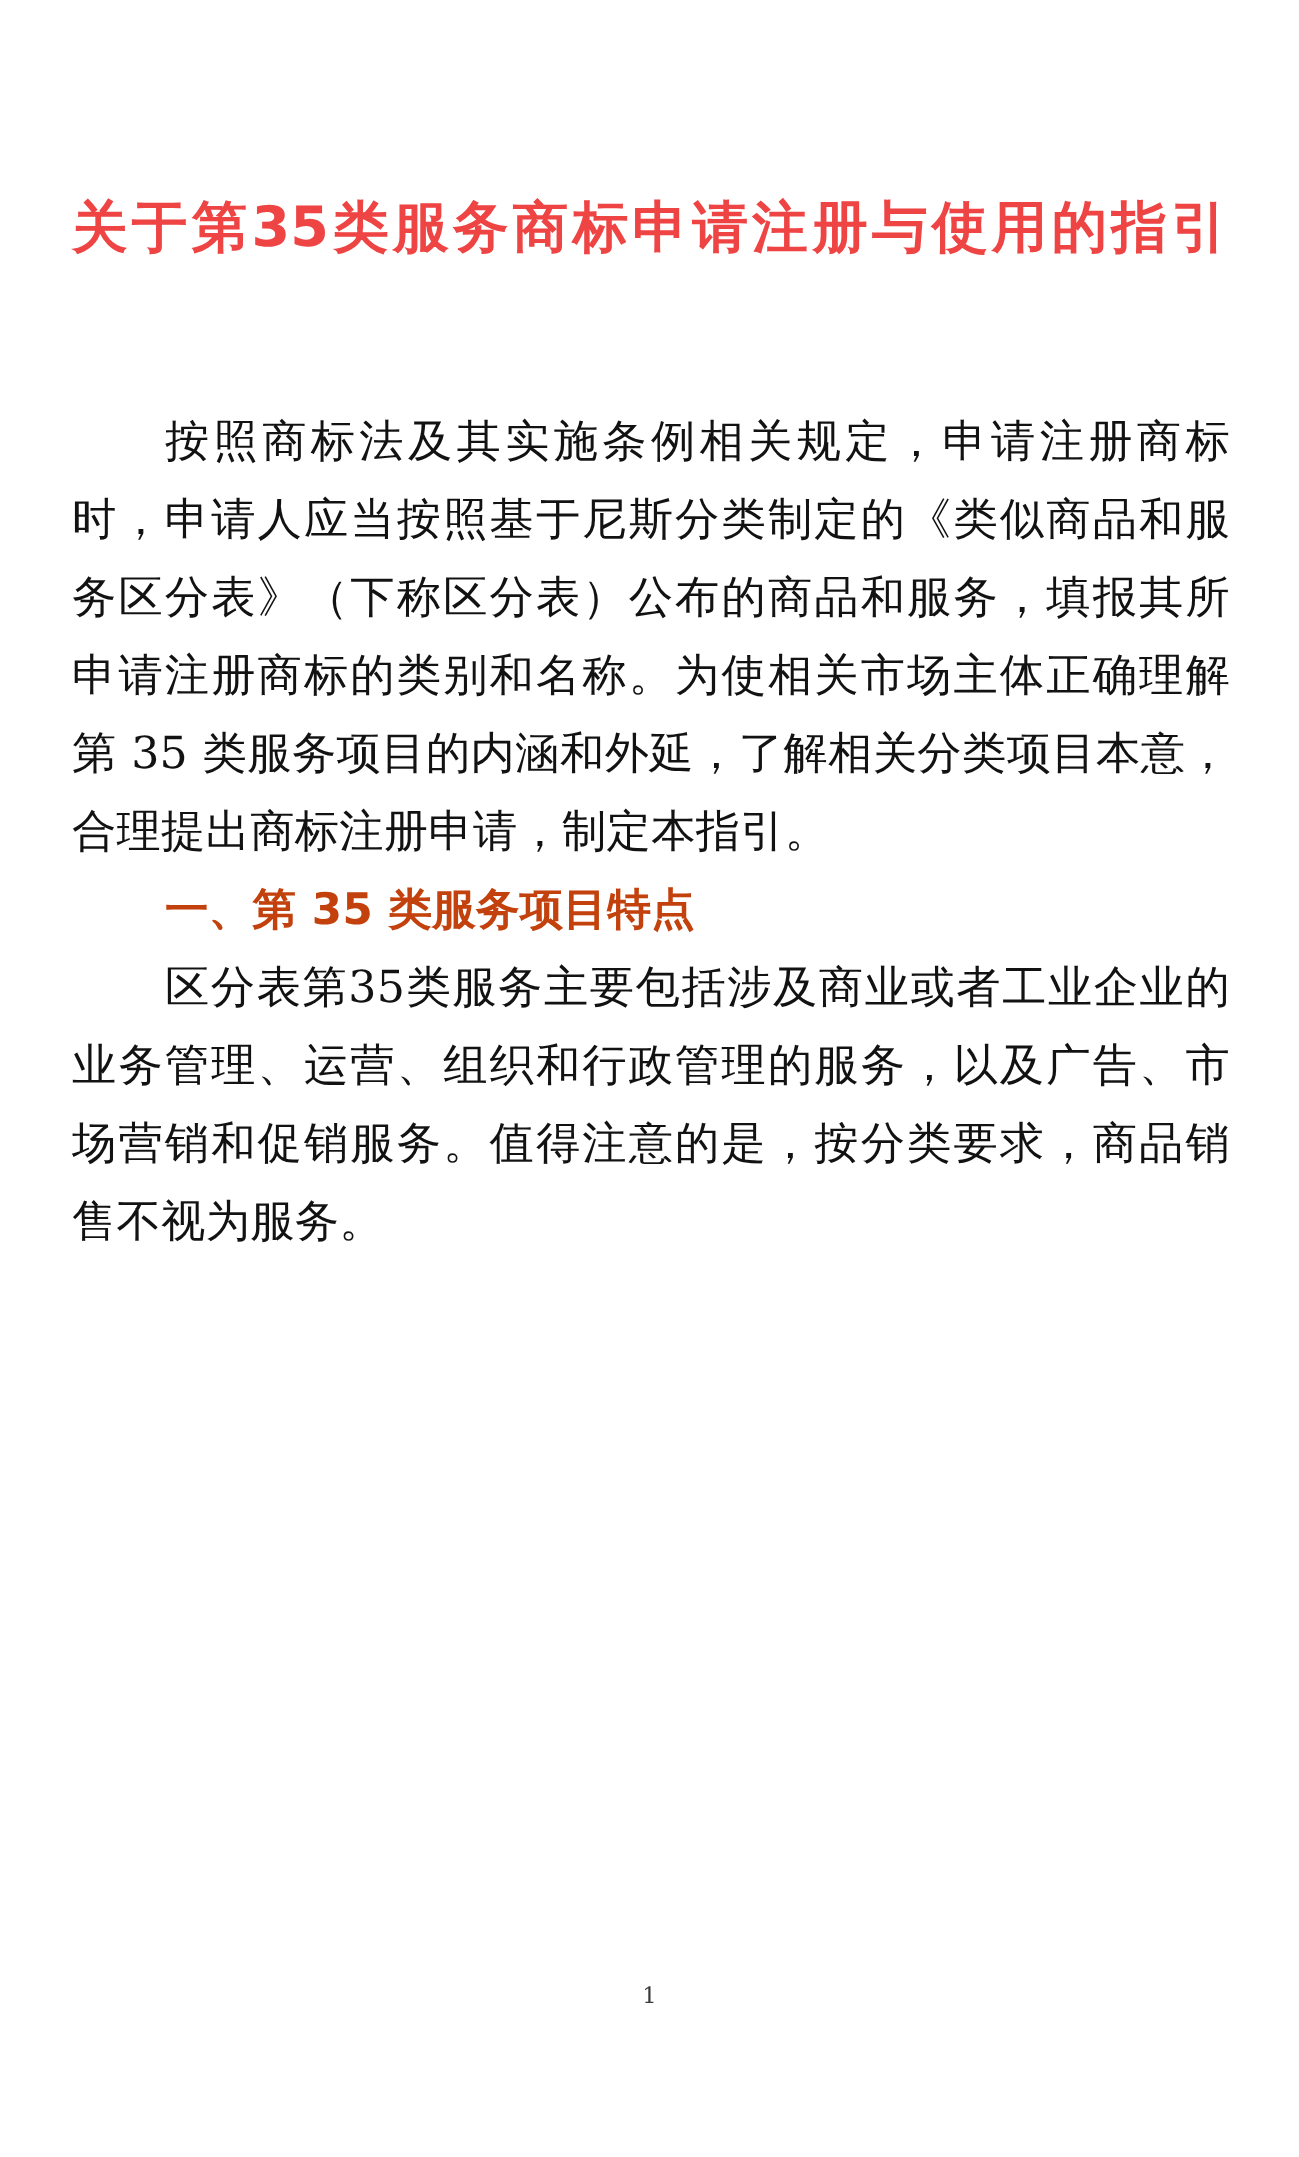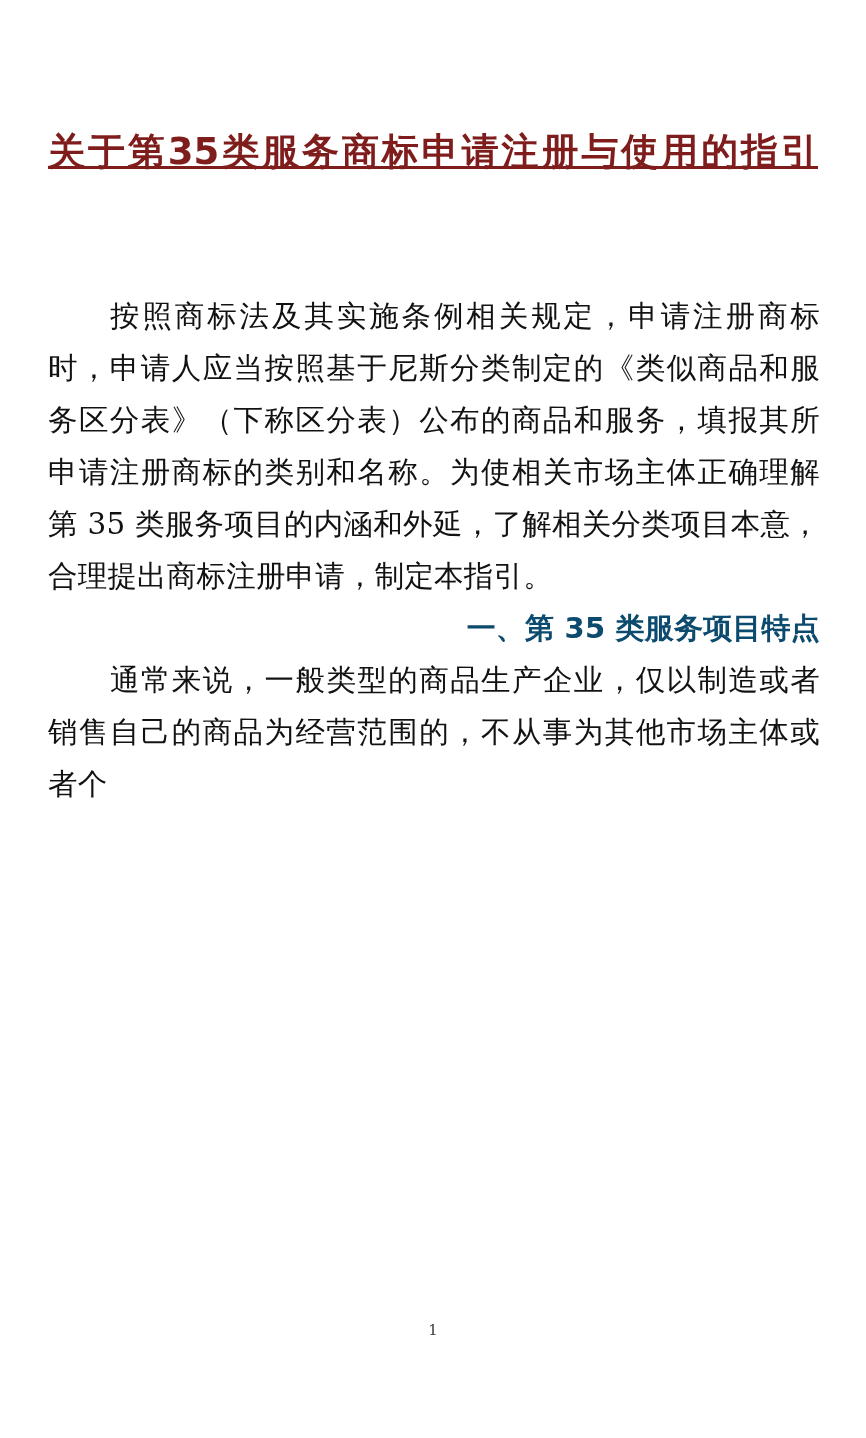--- a/index.html
+++ b/index.html
@@ -25,34 +25,33 @@
   .doc-title {
     position: absolute;
     left: 48px;
     top: 98px;
     width: 770px;
     font-family: "DejaVu Sans", "Liberation Sans", sans-serif;
     font-weight: 700;
     font-size: 37px;
     line-height: 58px;
     letter-spacing: 0px;
-    color: #7f1d1d;
+    color: #ef4444;
     text-align: justify;
     text-align-last: justify;
     white-space: nowrap;
     transform: scaleX(1.0);
     transform-origin: left center;
-    text-decoration: underline;
   }
 
   
   .body-block {
     position: absolute;
     left: 48px;
-    top: 290px;
+    top: 268px;
     width: 772px;
   }
 
   .para {
     margin: 0;
     font-family: "DejaVu Serif", "Liberation Serif", serif;
     font-size: 29.5px;
     line-height: 52px;
     color: #121212;
     text-align: justify;
@@ -61,23 +60,23 @@
     letter-spacing: 0.2px;
     word-break: break-all;
   }
 
   .heading {
     margin: 0;
     font-family: "DejaVu Sans", "Liberation Sans", sans-serif;
     font-weight: 700;
     font-size: 29px;
     line-height: 52px;
-    color: #0c4a6e;
+    color: #c2410c;
     text-indent: 62px;
-    text-align: right;
+    text-align: left;
     letter-spacing: 0.2px;
   }
 
   
   .page-number {
     position: absolute;
     left: 0;
     top: 1320px;
     width: 866px;
     text-align: center;
@@ -93,22 +92,22 @@
 <div class="page">
 
   <h1 class="doc-title">关于第35类服务商标申请注册与使用的指引</h1>
 
   <div class="body-block">
 
     <p class="para">按照商标法及其实施条例相关规定，申请注册商标时，申请人应当按照基于尼斯分类制定的《类似商品和服务区分表》（下称区分表）公布的商品和服务，填报其所申请注册商标的类别和名称。为使相关市场主体正确理解第 35 类服务项目的内涵和外延，了解相关分类项目本意，合理提出商标注册申请，制定本指引。</p>
 
     <h2 class="heading">一、第 35 类服务项目特点</h2>
 
+    <p class="para">区分表第35类服务主要包括涉及商业或者工业企业的业务管理、运营、组织和行政管理的服务，以及广告、市场营销和促销服务。值得注意的是，按分类要求，商品销售不视为服务。</p>
 
 
 
-    <p class="para">通常来说，一般类型的商品生产企业，仅以制造或者销售自己的商品为经营范围的，不从事为其他市场主体或者个</p>
 
   </div>
 
   <div class="page-number">1</div>
 
 </div>
 
 </body></html>

